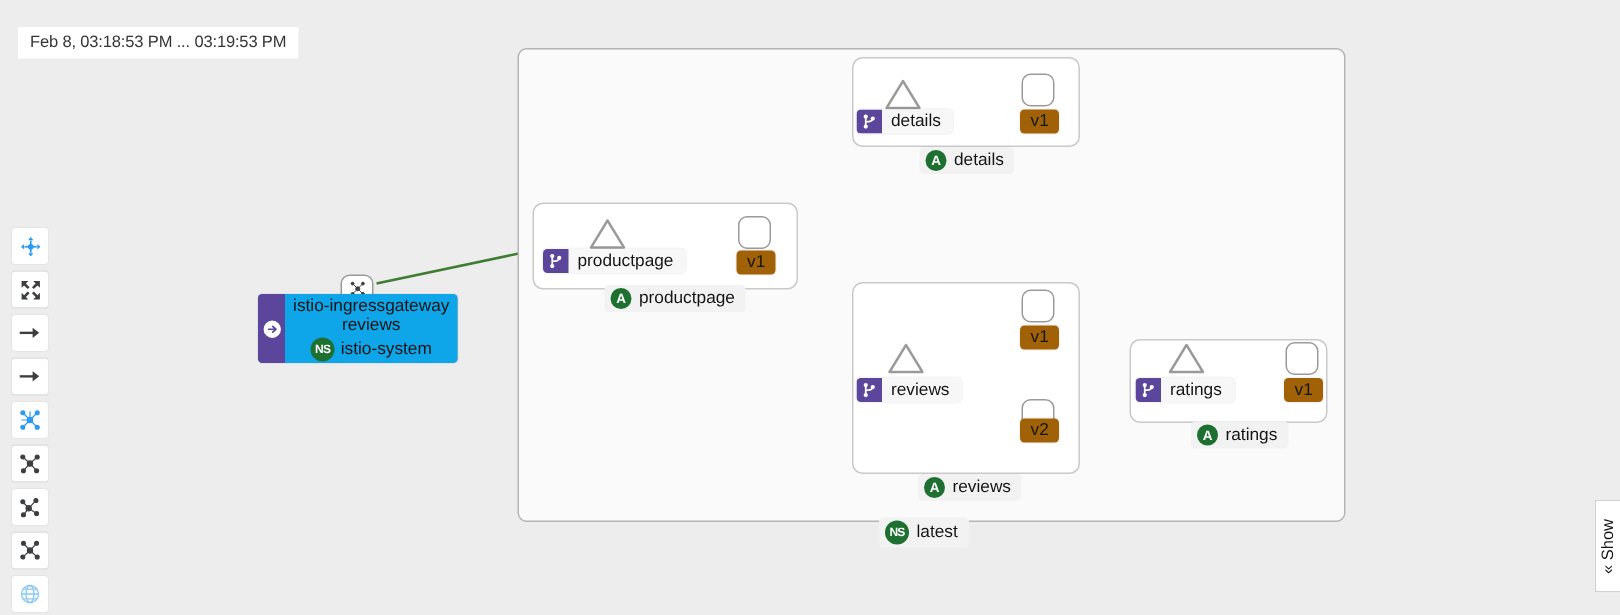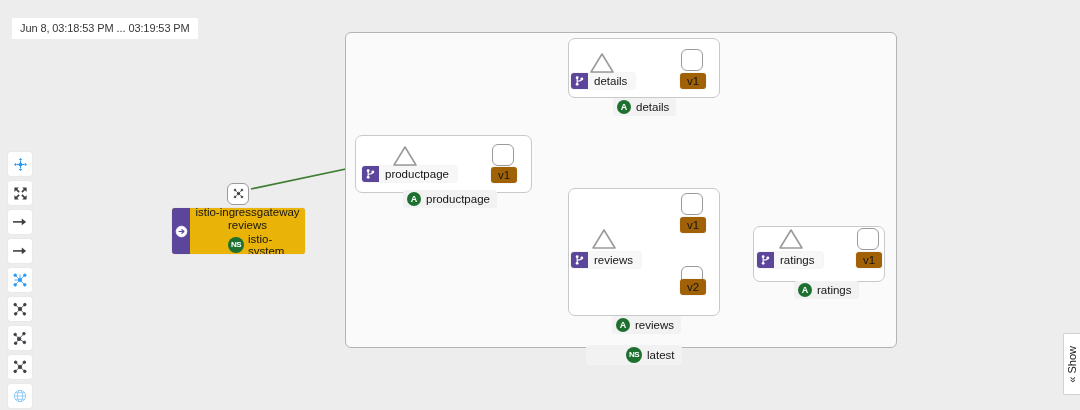--- a/index.html
+++ b/index.html
@@ -113,21 +113,20 @@
     background: #1e7031;
     color: #fff;
     font-size: 8px;
     font-weight: bold;
     display: flex;
     align-items: center;
     justify-content: center;
     flex: 0 0 auto;
     line-height: 1;
     letter-spacing: -0.5px;
-    margin-left: 36px;
   }
 
   
   .node-svc {
     position: absolute;
     width: 26px; height: 22px;
   }
   .node-ver {
     position: absolute;
     width: 22px; height: 22px;
@@ -173,23 +172,23 @@
     justify-content: center;
     flex: 0 0 auto;
   }
   .lbl-svc .pf-txt {
     padding: 2px 8px 2px 6px;
   }
 
   
   .ingress {
     position: absolute;
-    left: 172px; top: 208px;
+    left: 172px; top: 196px;
     width: 133px; height: 46px;
-    background: #eab308;
+    background: #0ea5e9;
     border-radius: 3px;
     display: flex;
     box-shadow: 0 0 1px rgba(0,0,0,0.25);
     overflow: hidden;
   }
   .ingress-bar {
     width: 18px;
     background: #5c469b;
     display: flex;
     align-items: center;
@@ -247,21 +246,21 @@
     left: 0; top: 0;
     width: 1080px; height: 410px;
     pointer-events: none;
   }
 </style>
 </head>
 <body>
 
 <div id="app">
 
-  <div class="timerange">Jun 8, 03:18:53 PM ... 03:19:53 PM</div>
+  <div class="timerange">Feb 8, 03:18:53 PM ... 03:19:53 PM</div>
 
   <svg id="edges">
     <defs>
       <marker id="arrow" viewBox="0 0 10 10" refX="8.5" refY="5" markerWidth="5.5" markerHeight="5.5" orient="auto-start-reverse">
         <path d="M 0 0 L 10 5 L 0 10 z" fill="#3e7d32"></path>
       </marker>
     </defs>
 
     <line x1="251" y1="189" x2="398" y2="158" stroke="#3e7d32" stroke-width="1.7" marker-end="url(#arrow)"></line>
 

